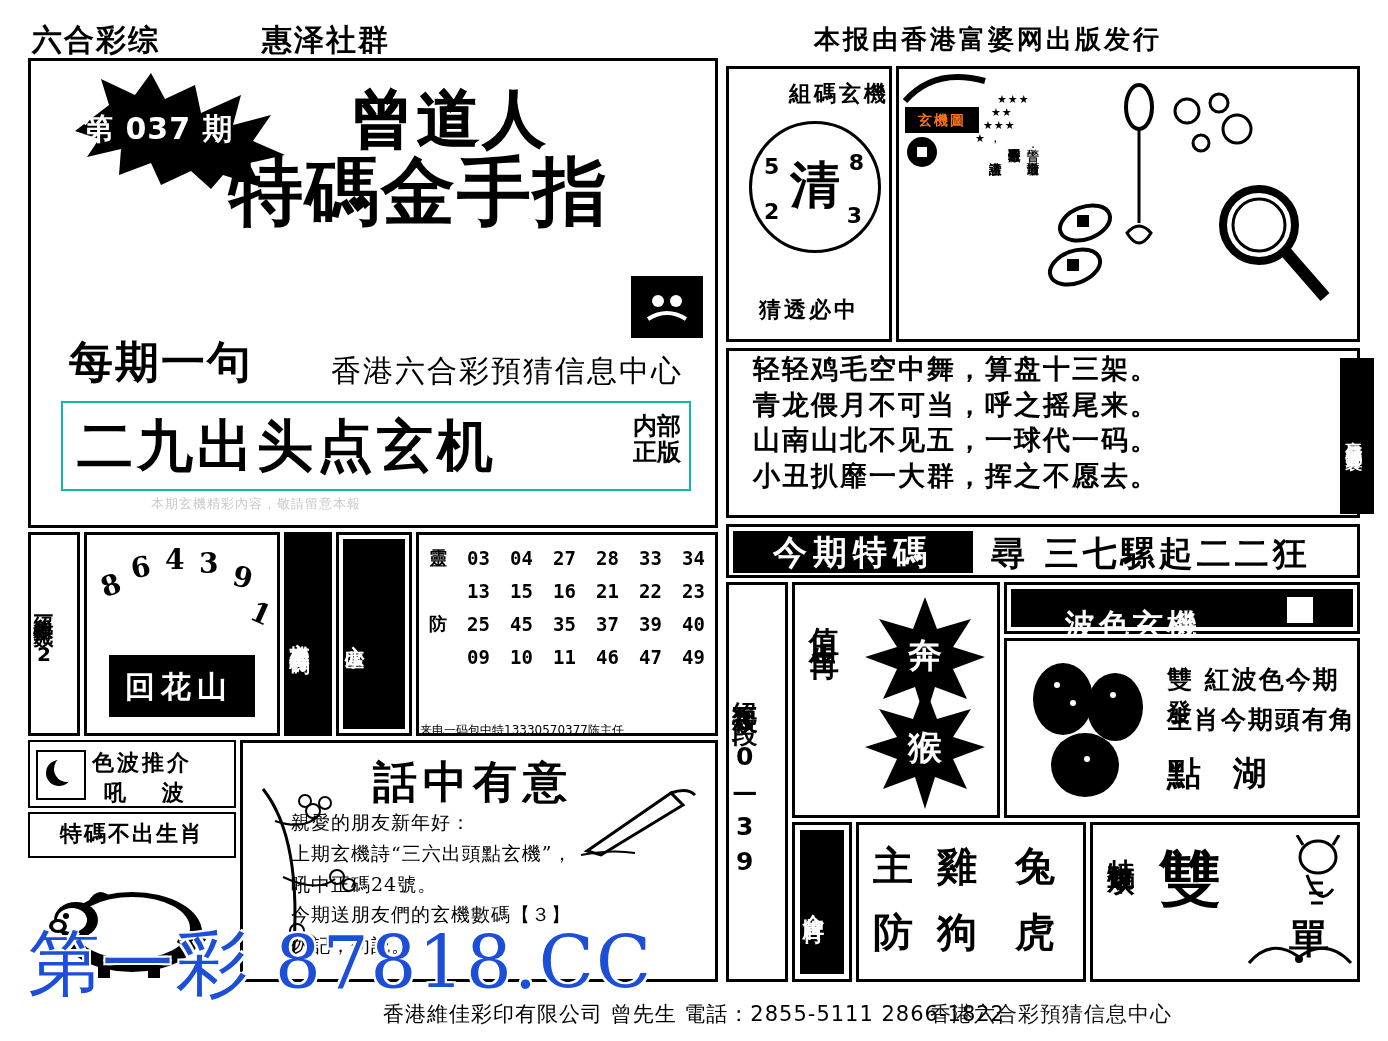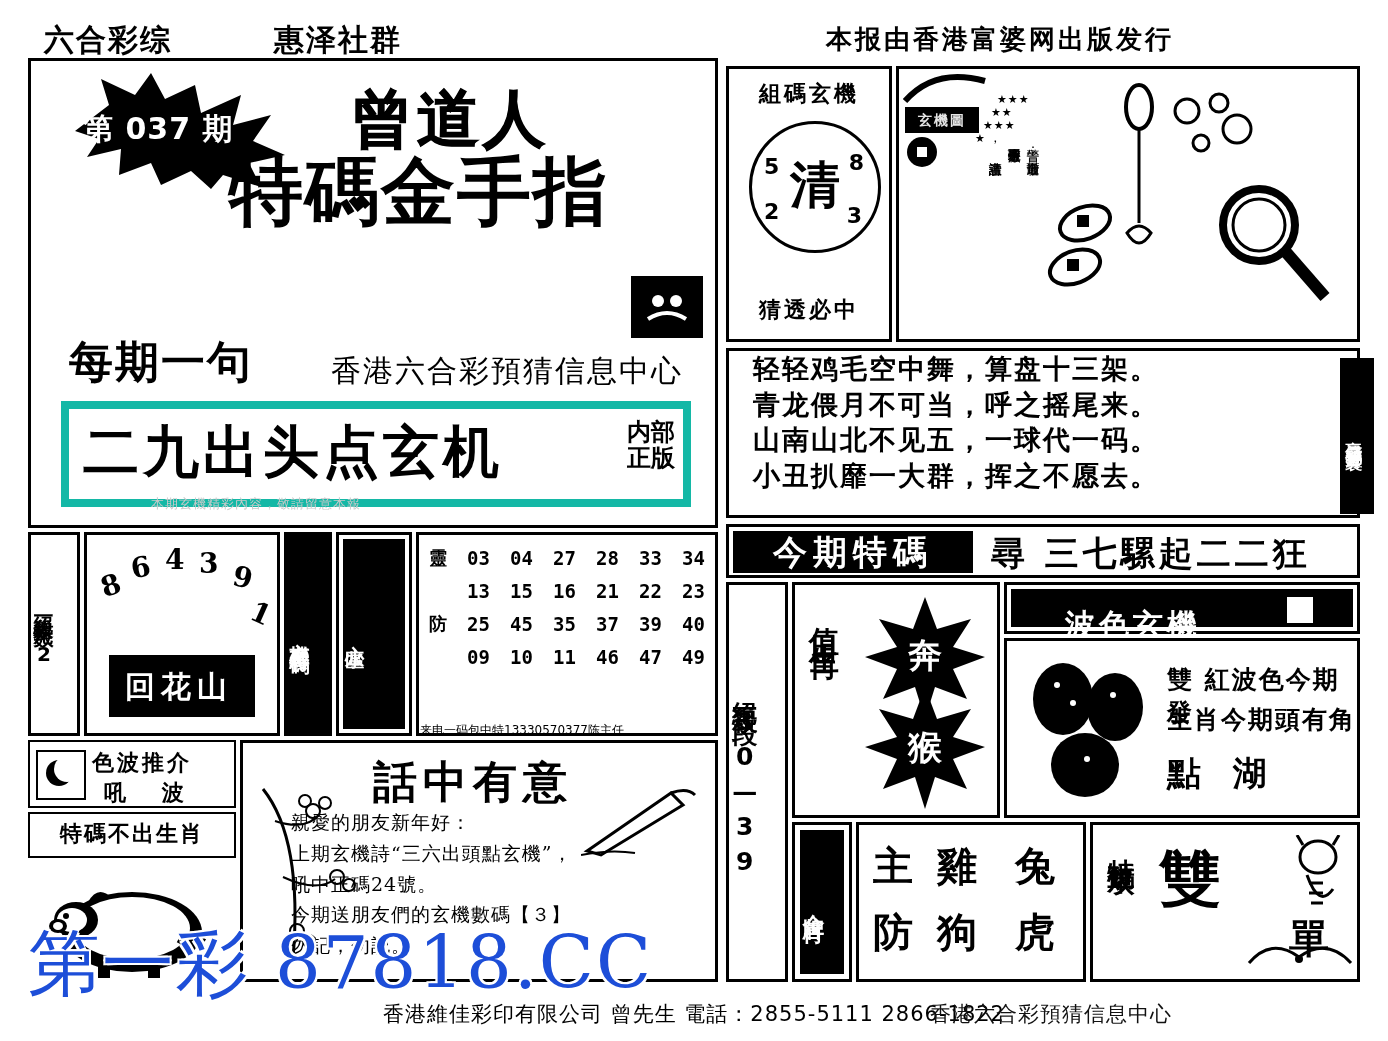--- a/index.html
+++ b/index.html
@@ -1,21 +1,21 @@
 <!DOCTYPE html>
 <html><head>
 <meta charset="utf-8">
 <style>
   html,body{margin:0;padding:0;background:#fff;}
   body{width:1388px;height:1041px;position:relative;overflow:hidden;
        font-family:"DejaVu Sans","Liberation Sans",sans-serif;color:#000;}
   .page{position:absolute;left:0;top:0;width:1388px;height:1041px;}
 
   
-  .topstrip{position:absolute;left:12px;top:0;width:1192px;height:58px;}
+  .topstrip{position:absolute;left:0;top:0;width:1192px;height:58px;}
   .t-left{position:absolute;left:32px;top:20px;font-size:30px;font-weight:bold;letter-spacing:2px;font-family:"DejaVu Serif","Liberation Serif",serif;}
   .t-mid{position:absolute;left:262px;top:20px;font-size:30px;font-weight:bold;letter-spacing:2px;font-family:"DejaVu Serif","Liberation Serif",serif;}
   .t-right{position:absolute;right:30px;top:22px;font-size:26px;font-weight:bold;letter-spacing:3px;}
 
   
   .frame{position:absolute;border:3px solid #000;box-sizing:border-box;}
   .thin{border-width:2px;}
 
   
   #lhead{left:28px;top:58px;width:690px;height:470px;}
@@ -25,21 +25,21 @@
   .bigtitle{position:absolute;left:320px;top:16px;font-size:62px;font-weight:bold;letter-spacing:4px;
             font-family:"DejaVu Serif","Liberation Serif",serif;
             -webkit-text-stroke:1px #000;}
   .bigtitle2{position:absolute;left:198px;top:82px;font-size:74px;font-weight:bold;letter-spacing:2px;
             font-family:"DejaVu Serif","Liberation Serif",serif;}
   .stamp{position:absolute;left:600px;top:215px;width:72px;height:62px;border:3px solid #000;background:#000;color:#fff;
          font-size:13px;line-height:1.0;text-align:center;padding-top:6px;box-sizing:border-box;font-weight:bold;}
   .everyline{position:absolute;left:38px;top:272px;font-size:44px;font-weight:bold;letter-spacing:2px;
              font-family:"DejaVu Serif","Liberation Serif",serif;}
   .center-name{position:absolute;left:300px;top:290px;font-size:30px;letter-spacing:2px;font-family:"DejaVu Serif","Liberation Serif",serif;}
-  .poembox{position:absolute;left:30px;top:340px;width:630px;height:106px;border:8px solid #14b8a6;box-sizing:border-box;}
+  .poembox{position:absolute;left:30px;top:340px;width:630px;height:90px;border:2px solid #14b8a6;box-sizing:border-box;}
   .poembox .big{position:absolute;left:14px;top:6px;font-size:56px;font-weight:bold;letter-spacing:4px;font-family:"DejaVu Serif","Liberation Serif",serif;}
   .poembox .tagnb{position:absolute;right:8px;top:10px;font-size:24px;font-weight:bold;line-height:1.1;text-align:center;}
   .faint{position:absolute;left:120px;top:434px;font-size:13px;color:#c9c9c9;letter-spacing:1px;}
 
   
   #jsbox{left:28px;top:532px;width:52px;height:204px;}
   .vtext{writing-mode:vertical-rl;text-orientation:upright;font-size:20px;font-weight:bold;line-height:1.25;
          height:100%;display:flex;align-items:center;justify-content:center;letter-spacing:3px;}
   #numcloud{left:84px;top:532px;width:196px;height:204px;}
   #xjbox{left:284px;top:532px;width:48px;height:204px;}
@@ -72,28 +72,28 @@
   #nozodiac .c{font-size:22px;font-weight:bold;text-align:center;line-height:40px;letter-spacing:2px;}
 
   #pigbox{left:28px;top:862px;width:208px;height:120px;}
 
   #talkbox{left:240px;top:740px;width:478px;height:242px;}
   .talktitle{position:absolute;left:130px;top:10px;font-size:44px;font-weight:bold;letter-spacing:6px;font-family:"DejaVu Serif","Liberation Serif",serif;}
   .letter{position:absolute;left:48px;top:64px;font-size:19px;line-height:1.62;letter-spacing:1px;font-family:"DejaVu Serif","Liberation Serif",serif;}
 
   
   #zumabox{left:726px;top:66px;width:166px;height:276px;}
-  .zm-t{font-size:22px;font-weight:bold;text-align:center;margin-top:10px;letter-spacing:3px;}
+  .zm-t{font-size:22px;font-weight:bold;text-align:right;margin-top:10px;letter-spacing:3px;}
   .circ{position:absolute;left:20px;top:52px;width:126px;height:126px;border:3px solid #000;border-radius:50%;}
   .circ .ch{position:absolute;left:38px;top:28px;font-size:50px;font-weight:bold;font-family:"DejaVu Serif","Liberation Serif",serif;}
   .circ .n{position:absolute;font-size:22px;font-weight:bold;}
   .zm-b{position:absolute;left:0;right:0;bottom:14px;text-align:center;font-size:22px;font-weight:bold;letter-spacing:3px;}
 
   #artbox{left:896px;top:66px;width:464px;height:276px;}
-  .warnlabel{position:absolute;left:6px;top:38px;width:74px;height:26px;background:#000;color:#e5e5e5;font-size:14px;
+  .warnlabel{position:absolute;left:6px;top:38px;width:74px;height:26px;background:#000;color:#f97316;font-size:14px;
              text-align:center;line-height:26px;font-weight:bold;letter-spacing:2px;}
   .warnv{position:absolute;left:86px;top:70px;height:190px;writing-mode:vertical-rl;text-orientation:upright;font-size:13px;line-height:1.45;}
   .stars{position:absolute;left:98px;top:24px;width:70px;height:90px;font-size:11px;letter-spacing:1px;}
 
   #versebox{left:726px;top:348px;width:634px;height:170px;}
   .verse{font-size:27px;font-weight:bold;letter-spacing:2px;line-height:1.32;padding:0 20px 0 24px;font-family:"DejaVu Serif","Liberation Serif",serif;}
   #winbadge{right:14px;top:358px;width:34px;height:156px;background:#000;color:#fff;}
   #winbadge .vtext{font-size:17px;color:#fff;letter-spacing:4px;}
 
   #todaybar{left:726px;top:524px;width:634px;height:54px;}

